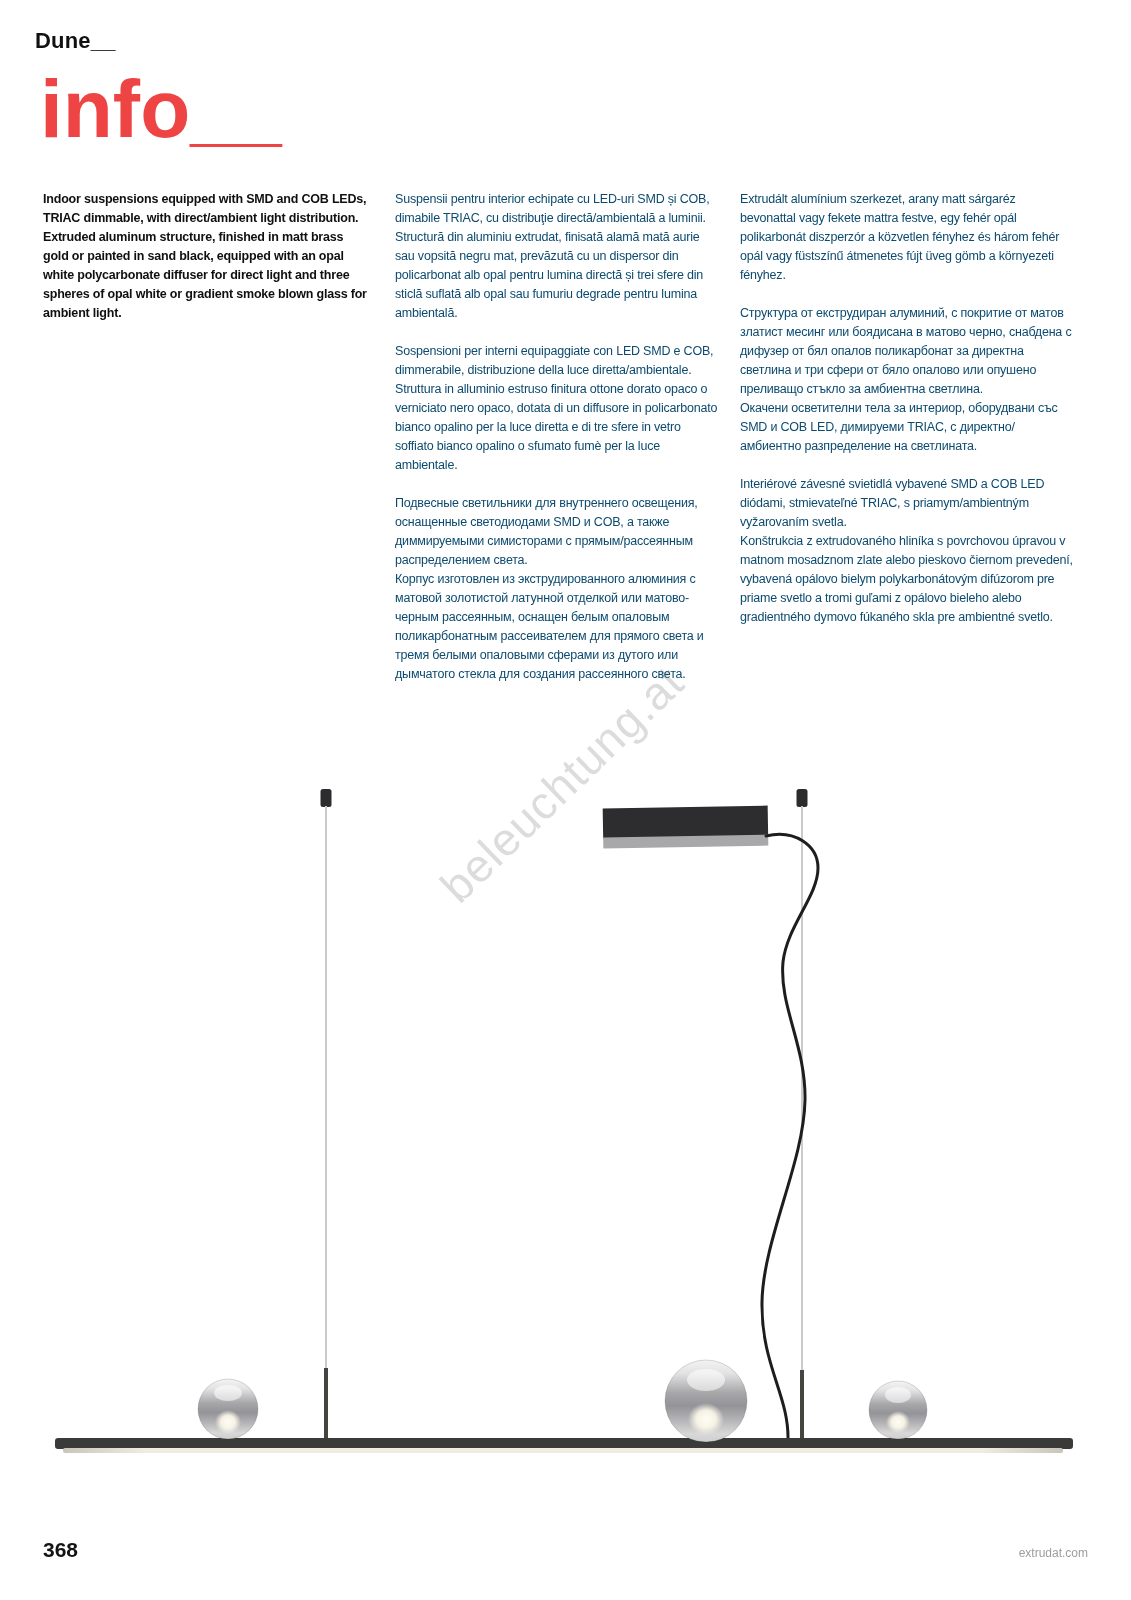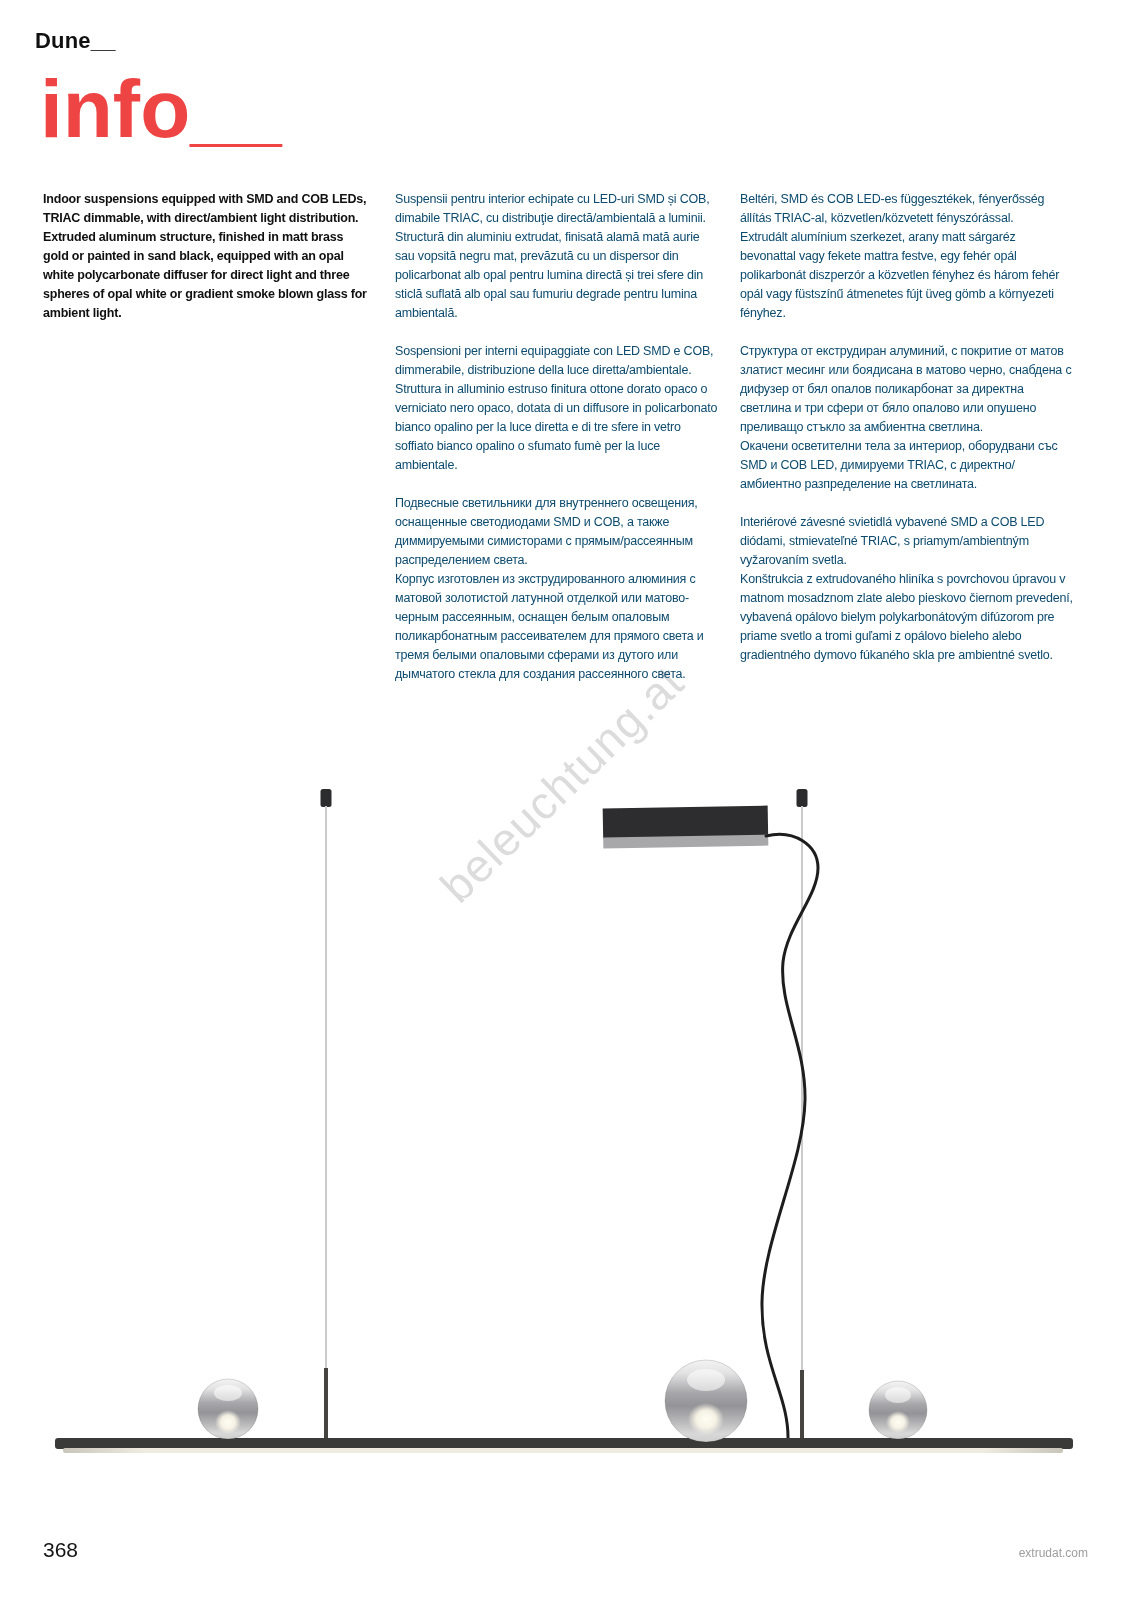--- a/index.html
+++ b/index.html
@@ -20,21 +20,21 @@
   .col .block{margin:0 0 19px 0;}
   #col1{left:43px;width:326px;font-weight:700;color:#101010;}
   #col2{left:395px;width:324px;}
   #col3{left:740px;width:334px;}
   .watermark{
     position:absolute;left:562px;top:784px;transform:translate(-50%,-50%) rotate(-44deg);
     font-size:46px;font-weight:400;color:#d6d6d6;opacity:.85;letter-spacing:1px;
     white-space:nowrap;pointer-events:none;
   }
   .lamp-svg{position:absolute;left:0;top:748px;}
-  .footer-page{position:absolute;left:43px;top:1538px;font-size:21px;font-weight:400;color:#141414;}
+  .footer-page{position:absolute;left:43px;top:1538px;font-size:21px;font-weight:700;color:#141414;}
   .footer-site{position:absolute;right:43px;top:1546px;font-size:12px;color:#9d9d9d;}
 </style>
 </head>
 <body>
 
 <svg class="lamp-svg" width="1131" height="730" viewBox="0 748 1131 730">
   <defs>
     <linearGradient id="sphereBody" x1="0" y1="0" x2="0" y2="1">
       <stop offset="0" stop-color="#f3f3f3"></stop>
       <stop offset="0.16" stop-color="#e3e3e4"></stop>
@@ -119,21 +119,20 @@
     <p>Struttura in alluminio estruso finitura ottone dorato opaco o verniciato nero opaco, dotata di un diffusore in policarbonato bianco opalino per la luce diretta e di tre sfere in vetro soffiato bianco opalino o sfumato fumè per la luce ambientale.</p>
   </div>
   <div class="block">
     <p>Подвесные светильники для внутреннего освещения, оснащенные светодиодами SMD и COB, а также диммируемыми симисторами с прямым/рассеянным распределением света.</p>
     <p>Корпус изготовлен из экструдированного алюминия с матовой золотистой латунной отделкой или матово-черным рассеянным, оснащен белым опаловым поликарбонатным рассеивателем для прямого света и тремя белыми опаловыми сферами из дутого или дымчатого стекла для создания рассеянного света.</p>
   </div>
 </div>
 
 <div class="col" id="col3">
   <div class="block">
-    <p>Beltéri, SMD és COB LED-es függesztékek, fényerősség állítás TRIAC-al, közvetlen/közvetett fényszórással.</p>
     <p>Extrudált alumínium szerkezet, arany matt sárgaréz bevonattal vagy fekete mattra festve, egy fehér opál polikarbonát diszperzór a közvetlen fényhez és három fehér opál vagy füstszínű átmenetes fújt üveg gömb a környezeti fényhez.</p>
   </div>
   <div class="block">
     <p>Структура от екструдиран алуминий, с покритие от матов златист месинг или боядисана в матово черно, снабдена с дифузер от бял опалов поликарбонат за директна светлина и три сфери от бяло опалово или опушено преливащо стъкло за амбиентна светлина.</p>
     <p>Окачени осветителни тела за интериор, оборудвани със SMD и COB LED, димируеми TRIAC, с директно/амбиентно разпределение на светлината.</p>
   </div>
   <div class="block">
     <p>Interiérové závesné svietidlá vybavené SMD a COB LED diódami, stmievateľné TRIAC, s priamym/ambientným vyžarovaním svetla.</p>
     <p>Konštrukcia z extrudovaného hliníka s povrchovou úpravou v matnom mosadznom zlate alebo pieskovo čiernom prevedení, vybavená opálovo bielym polykarbonátovým difúzorom pre priame svetlo a tromi guľami z opálovo bieleho alebo gradientného dymovo fúkaného skla pre ambientné svetlo.</p>
   </div>

